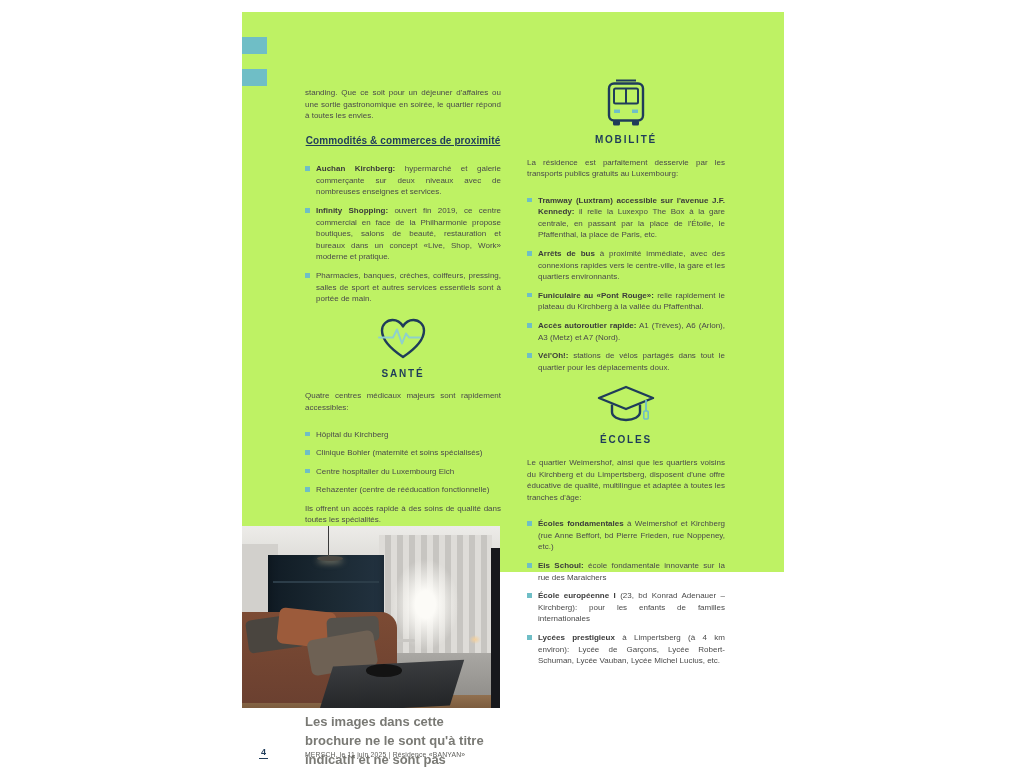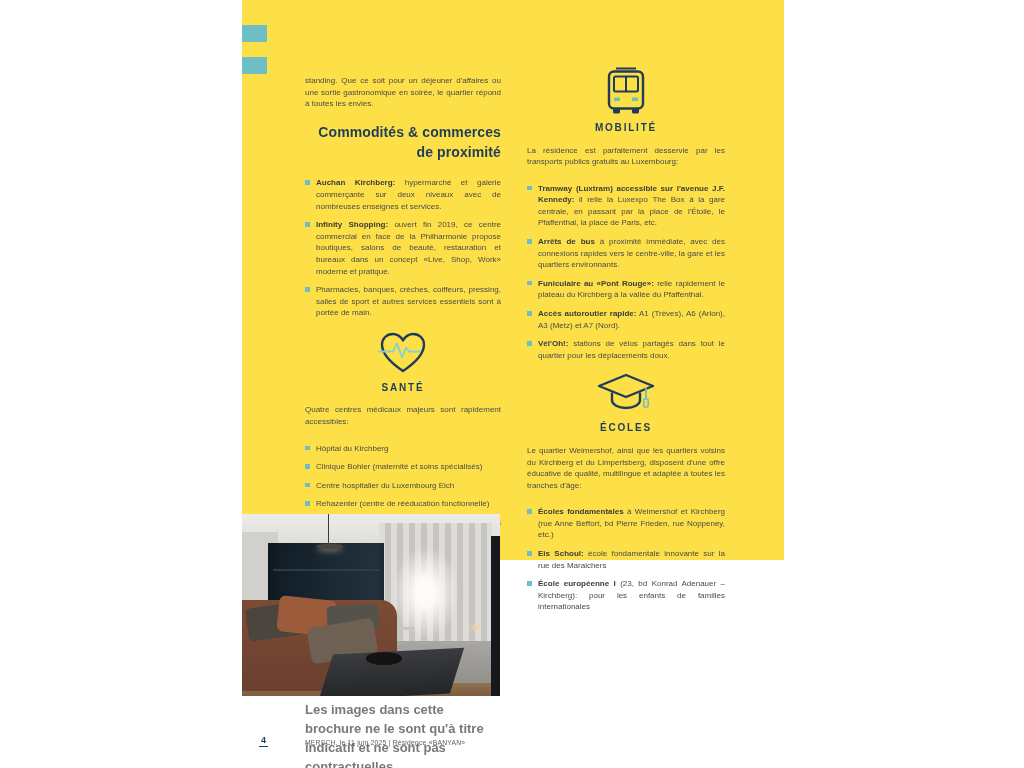--- a/index.html
+++ b/index.html
@@ -1,30 +1,30 @@
 <!DOCTYPE html>
 <html><head>
 <meta charset="utf-8">
 <style>
   html,body{margin:0;padding:0;}
   body{
     width:1024px;height:768px;position:relative;background:#ffffff;
     font-family:"Liberation Sans", sans-serif;overflow:hidden;
   }
-  .page{position:absolute;left:242px;top:0;width:542px;height:560px;background:#fde047;}
+  .page{position:absolute;left:242px;top:12px;width:542px;height:560px;background:#bef264;}
   .accent-block{position:absolute;left:0;width:25px;height:17px;background:#6fbec6;}
   .accent-1{top:25px;}
   .accent-2{top:57px;}
 
   .col{position:absolute;font-size:8px;color:#4a4a4a;line-height:1.45;text-align:justify;}
   .col-left{left:63px;top:75px;width:196px;}
   .col-right{left:285px;top:60px;width:198px;}
 
   p{margin:0;}
-  .sub-heading{font-size:14px;font-weight:bold;color:#1f3c5a;margin:12px 0 6px;text-align:right;letter-spacing:0.1px;}
+  .sub-heading{font-size:10px;font-weight:bold;color:#1f3c5a;margin:12px 0 6px;text-align:center;letter-spacing:0.1px;text-decoration:underline;}
   .sec-title{font-size:10px;font-weight:bold;color:#1f3c5a;letter-spacing:1.8px;text-align:center;margin:5px 0 9px;}
   .icon-wrap{text-align:center;margin-top:11px;margin-bottom:0;}
   .icon-wrap.first{margin-top:6px;}
 
   ul{list-style:none;margin:15px 0 0 0;padding:0;}
   li{position:relative;padding-left:11px;margin-bottom:7px;}
   .sq{position:absolute;left:0;top:3px;width:4.5px;height:4.5px;background:#6fbec6;}
   .lead{font-weight:bold;color:#3b3b3b;}
   .outro{margin-top:2px;}
 
@@ -164,20 +164,23 @@
     <ul>
       <li>
         <span class="sq"></span><span class="lead">Écoles fondamentales</span><span> à Weimershof et Kirchberg (rue Anne Beffort, bd Pierre Frieden, rue Noppeney, etc.)</span>
       </li>
       <li>
         <span class="sq"></span><span class="lead">Eis Schoul:</span><span> école fondamentale innovante sur la rue des Maraichers</span>
       </li>
       <li>
         <span class="sq"></span><span class="lead">École européenne I</span><span> (23, bd Konrad Adenauer – Kirchberg): pour les enfants de familles internationales</span>
       </li>
+      <li>
+        <span class="sq"></span><span class="lead">Lycées prestigieux</span><span> à Limpertsberg (à 4 km environ): Lycée de Garçons, Lycée Robert-Schuman, Lycée Vauban, Lycée Michel Lucius, etc.</span>
+      </li>
     </ul>
   </div>
 
   <div class="photo">
     <div class="ph ph-ceiling"></div>
     <div class="ph ph-wall-left"></div>
     <div class="ph ph-curtain"></div>
     <div class="ph ph-glow"></div>
     <div class="ph ph-floor"></div>
     <div class="ph ph-wood"></div>

